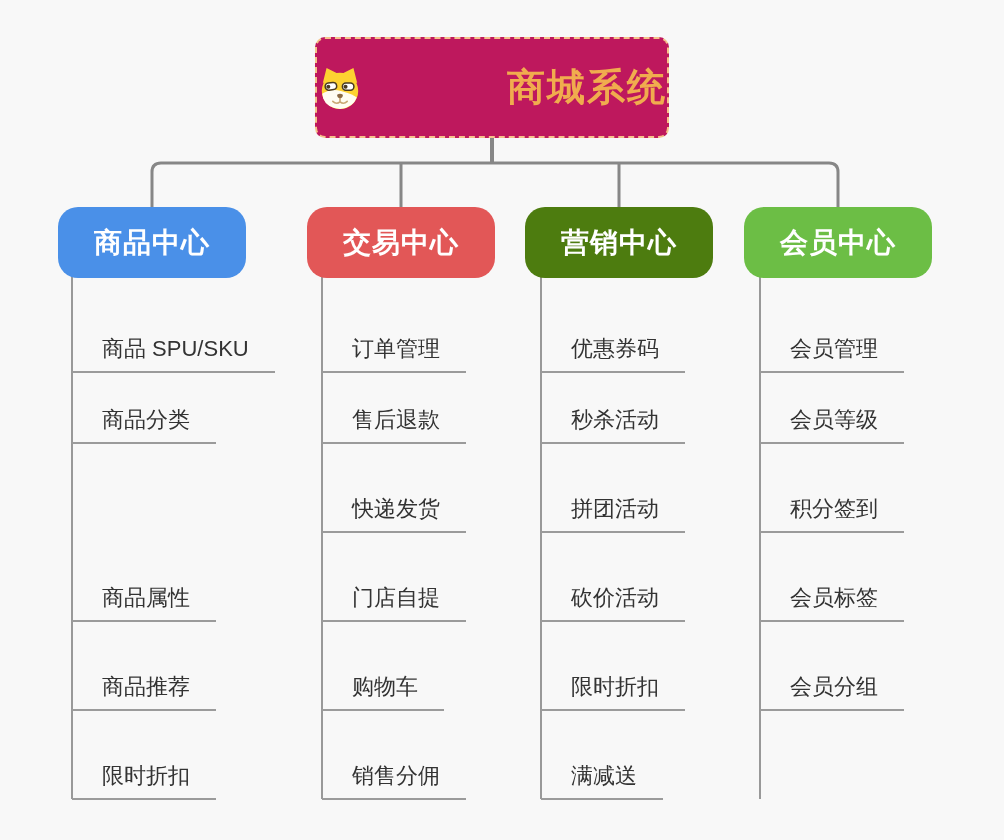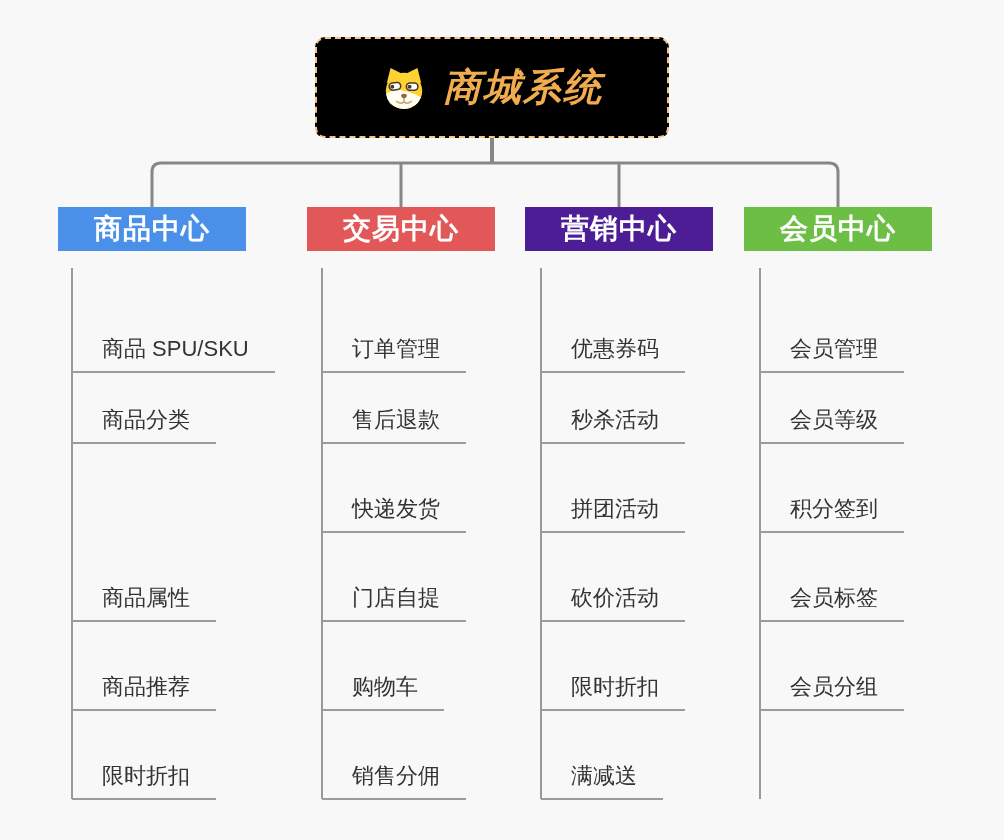--- a/index.html
+++ b/index.html
@@ -20,48 +20,47 @@
     left: 0; top: 0;
     width: 1004px;
     height: 840px;
     z-index: 0;
   }
   
   .root-node {
     position: absolute;
     left: 315px; top: 37px;
     width: 354px; height: 101px;
-    background: #000000;
+    background: #be185d;
     border: 2px dashed #f6c389;
     border-radius: 10px;
     box-sizing: border-box;
     display: flex;
     align-items: center;
-    justify-content: center;
+    justify-content: space-between;
     z-index: 2;
-    font-style: italic;
   }
   .root-node .dog-icon {
     width: 46px; height: 46px;
     margin-right: 16px;
     flex: 0 0 auto;
   }
   .root-node .root-title {
     font-size: 38px;
     font-weight: 700;
     color: #f0ac4e;
     letter-spacing: 2px;
     white-space: nowrap;
   }
   
   .branch-box {
     position: absolute;
     top: 207px;
-    width: 188px; height: 44px;
-    border-radius: 0;
+    width: 188px; height: 71px;
+    border-radius: 20px;
     display: flex;
     align-items: center;
     justify-content: center;
     color: #ffffff;
     font-size: 28px;
     font-weight: 700;
     letter-spacing: 1px;
     z-index: 2;
     white-space: nowrap;
   }
@@ -135,21 +134,21 @@
     </svg>
     <span class="root-title">商城系统</span>
   </div>
 
   <div class="branch-box branch-0" style="background-color: rgb(74, 144, 232);">
       <span>商品中心</span>
     </div>
   <div class="branch-box branch-1" style="background-color: rgb(226, 87, 87);">
       <span>交易中心</span>
     </div>
-  <div class="branch-box branch-2" style="background-color: #4c1d95;">
+  <div class="branch-box branch-2" style="background-color: #4d7c0f;">
       <span>营销中心</span>
     </div>
   <div class="branch-box branch-3" style="background-color: rgb(108, 190, 69);">
       <span>会员中心</span>
     </div>
 
   <div class="leaf colx-0 row-0">商品 SPU/SKU</div>
   <div class="leaf colx-0 row-1">商品分类</div>
   <div class="leaf colx-0 row-3">商品属性</div>
   <div class="leaf colx-0 row-4">商品推荐</div>

